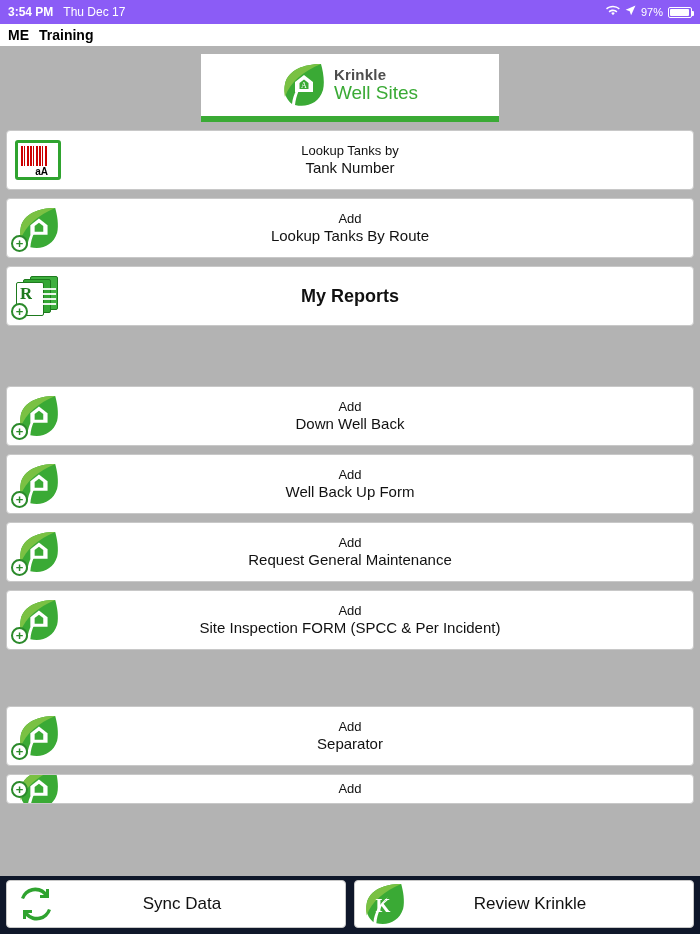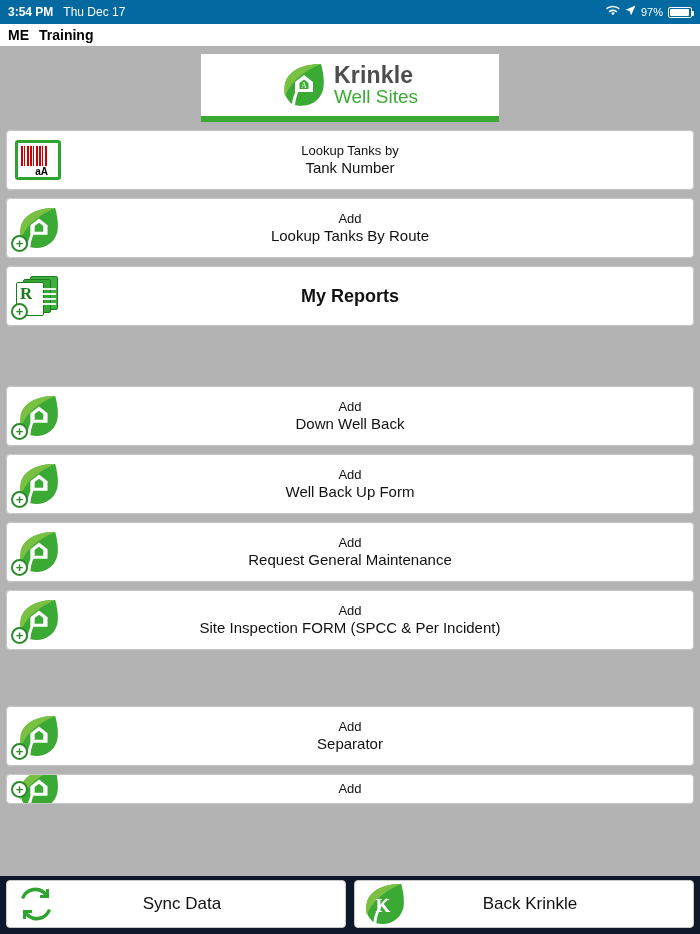--- a/index.html
+++ b/index.html
@@ -7,21 +7,21 @@
     width: 700px; height: 934px;
     font-family: "Liberation Sans", sans-serif;
     background: #b3b3b3;
     overflow: hidden;
   }
   body { position: relative; }
 
   
   .statusbar {
     height: 20px;
-    background: #0369a1;
+    background: #8b5cf6;
     color: #fff;
     display: flex;
     align-items: center;
     font-size: 12px;
     padding: 12px 8px;
   }
   .statusbar .sb-time { font-weight: bold; margin-right: 10px; }
   .statusbar .sb-date { font-weight: normal; }
   .statusbar .sb-right {
     margin-left: auto;
@@ -77,21 +77,21 @@
     height: 68px;
     background: #fff;
     border-bottom: 6px solid #3aaa35;
     display: flex;
     align-items: center;
     justify-content: center;
     gap: 10px;
   }
   .logo-text { line-height: 1.05; }
   .logo-text .l1 {
-    font-size: 23px;
+    font-size: 15px;
     font-weight: bold;
     color: #4d4d4d;
     letter-spacing: .2px;
   }
   .logo-text .l2 {
     font-size: 19px;
     color: #3aaa35;
   }
 
   
@@ -506,15 +506,15 @@
     <div class="blabel">Sync Data</div>
   </div>
   <div class="bbtn">
     <div class="bico">
       <svg class="leaf" width="44" height="44" viewBox="0 0 42 46">
         <path d="M39 2C22 2 6 8 3 22c-2 9 2 16 7 20 1-10 6-19 15-26-7 8-11 17-12 27 12 3 24-2 28-15 2-8 0-19-2-26z" fill="#3aaa35"></path>
         <path d="M39 2C22 2 6 8 3 22c-1 5-1 9 0 13C8 20 22 9 39 2z" fill="#7ac143"></path>
         <text x="20" y="31" font-size="20" font-family="Liberation Serif, serif" font-weight="bold" fill="#fff" text-anchor="middle">K</text>
       </svg>
     </div>
-    <div class="blabel">Back Krinkle</div>
+    <div class="blabel">Review Krinkle</div>
   </div>
 </div>
 
 </body></html>

